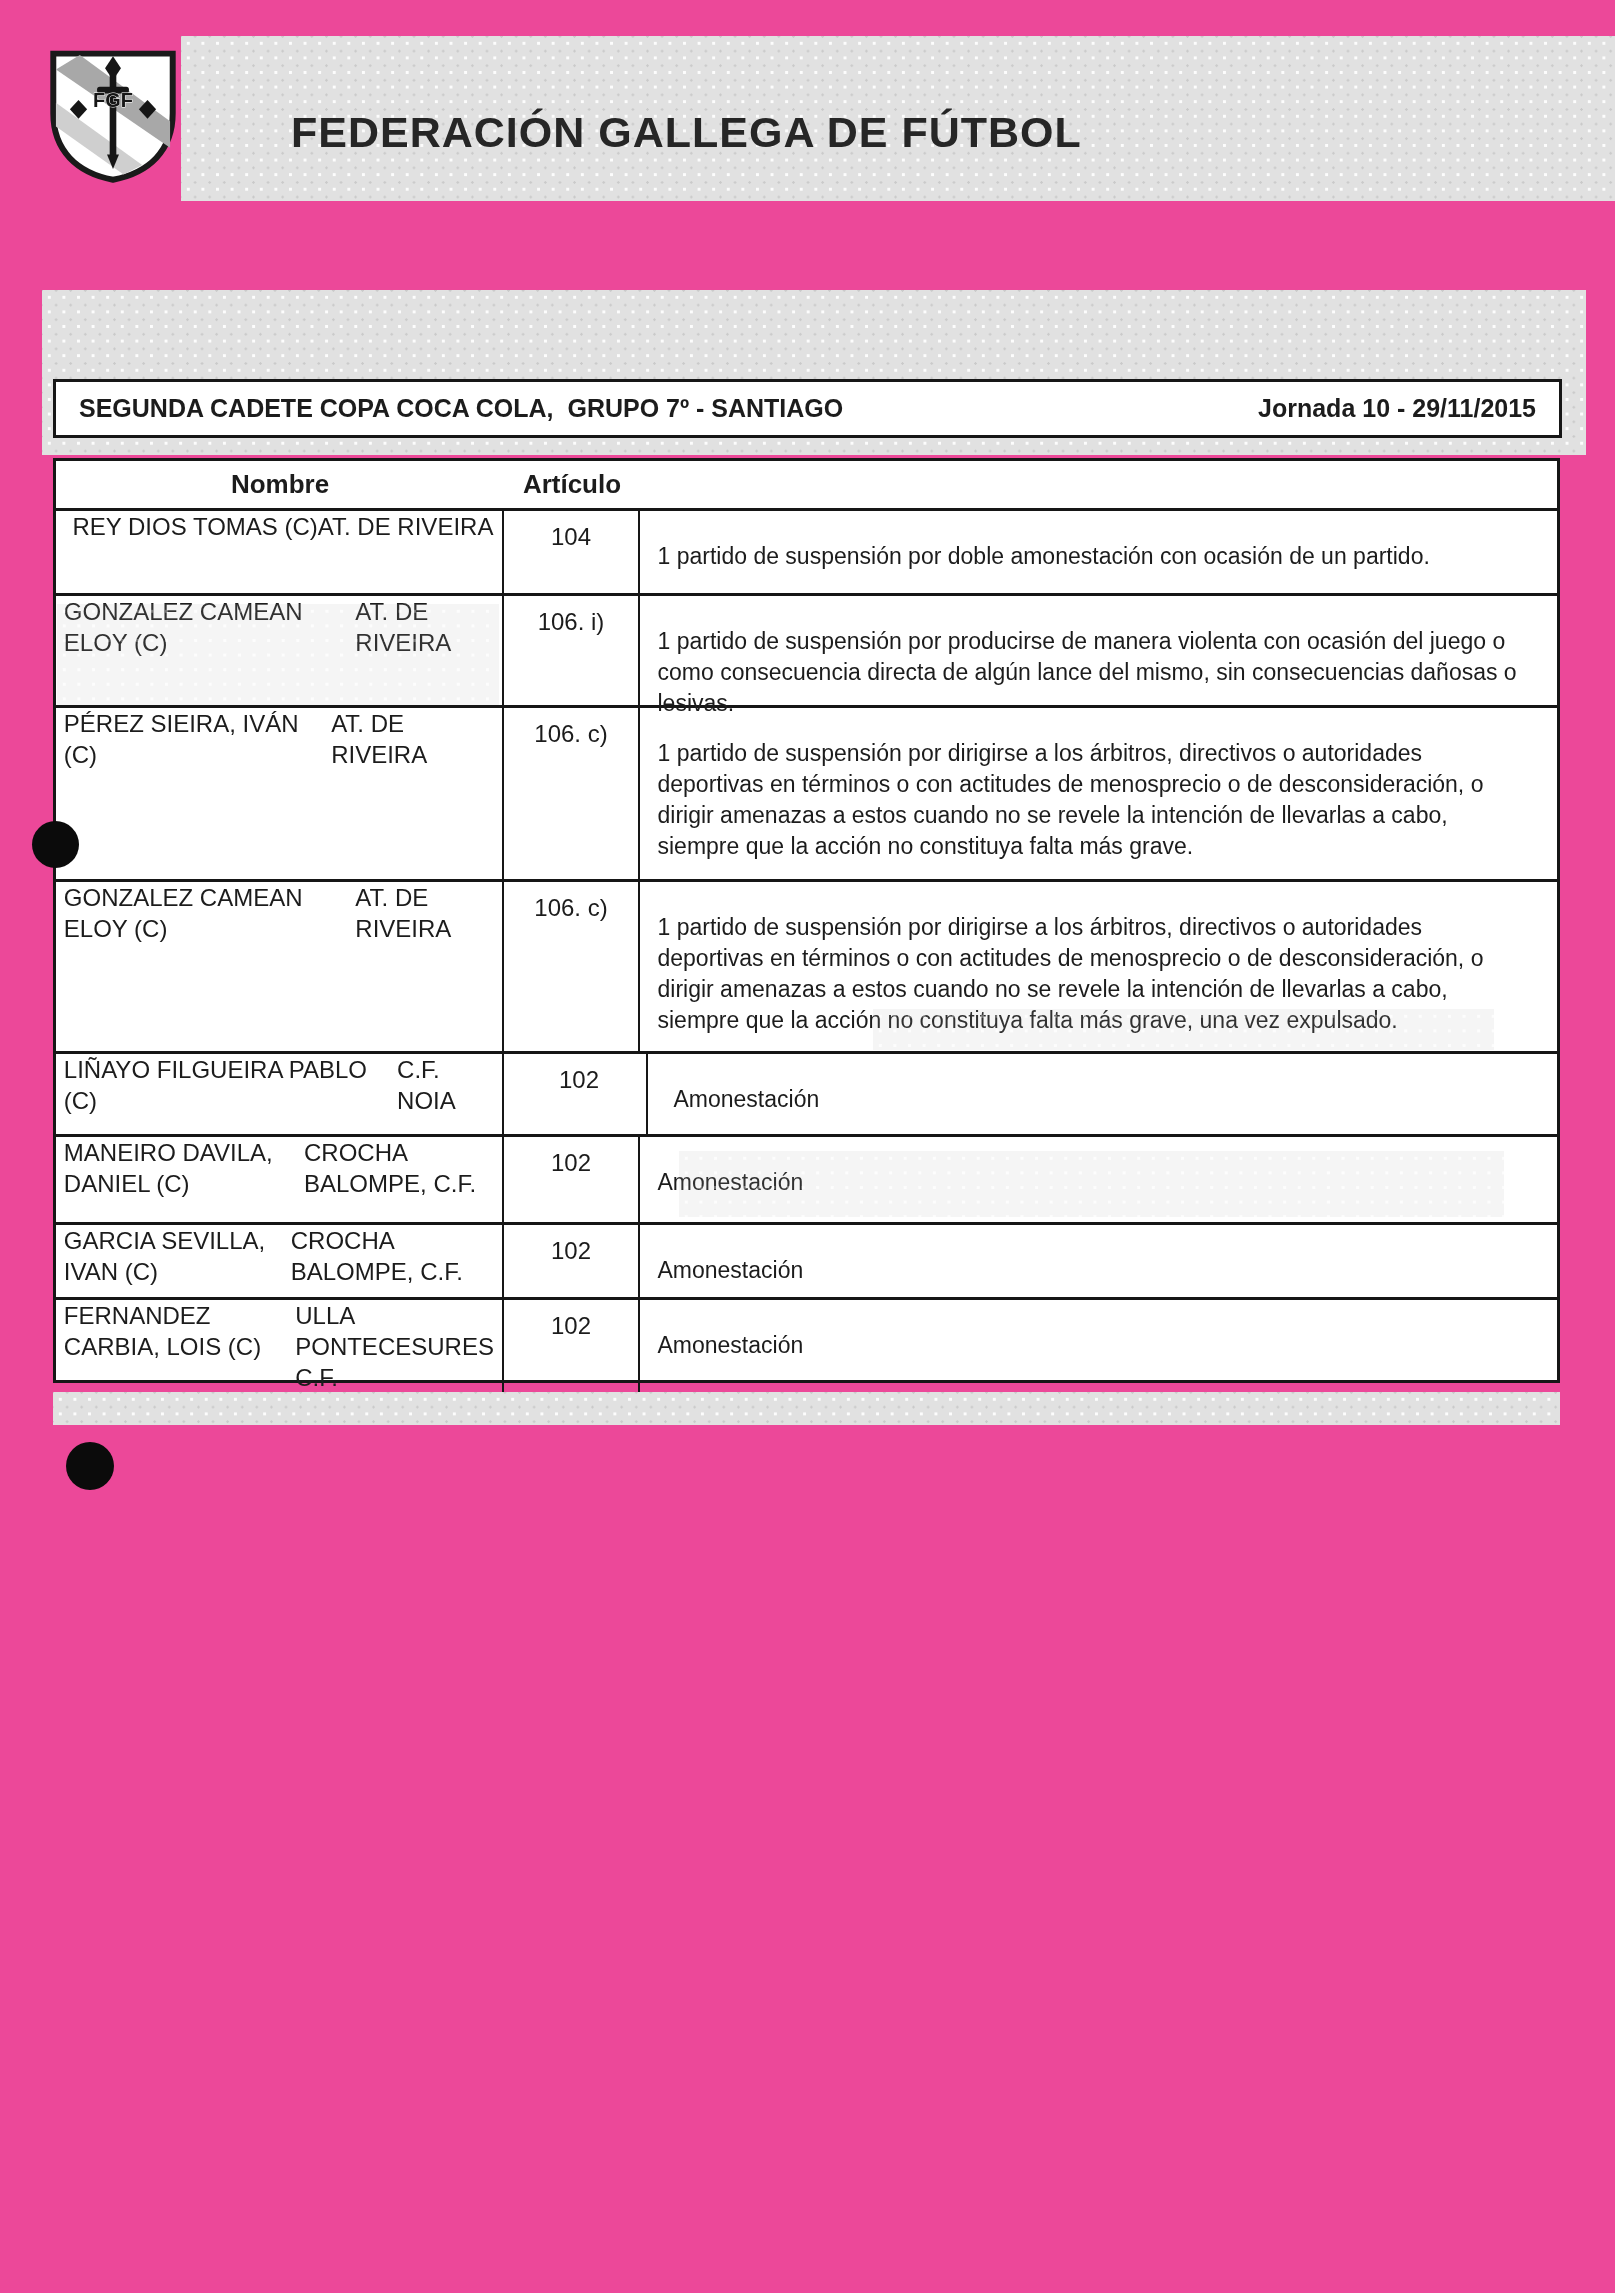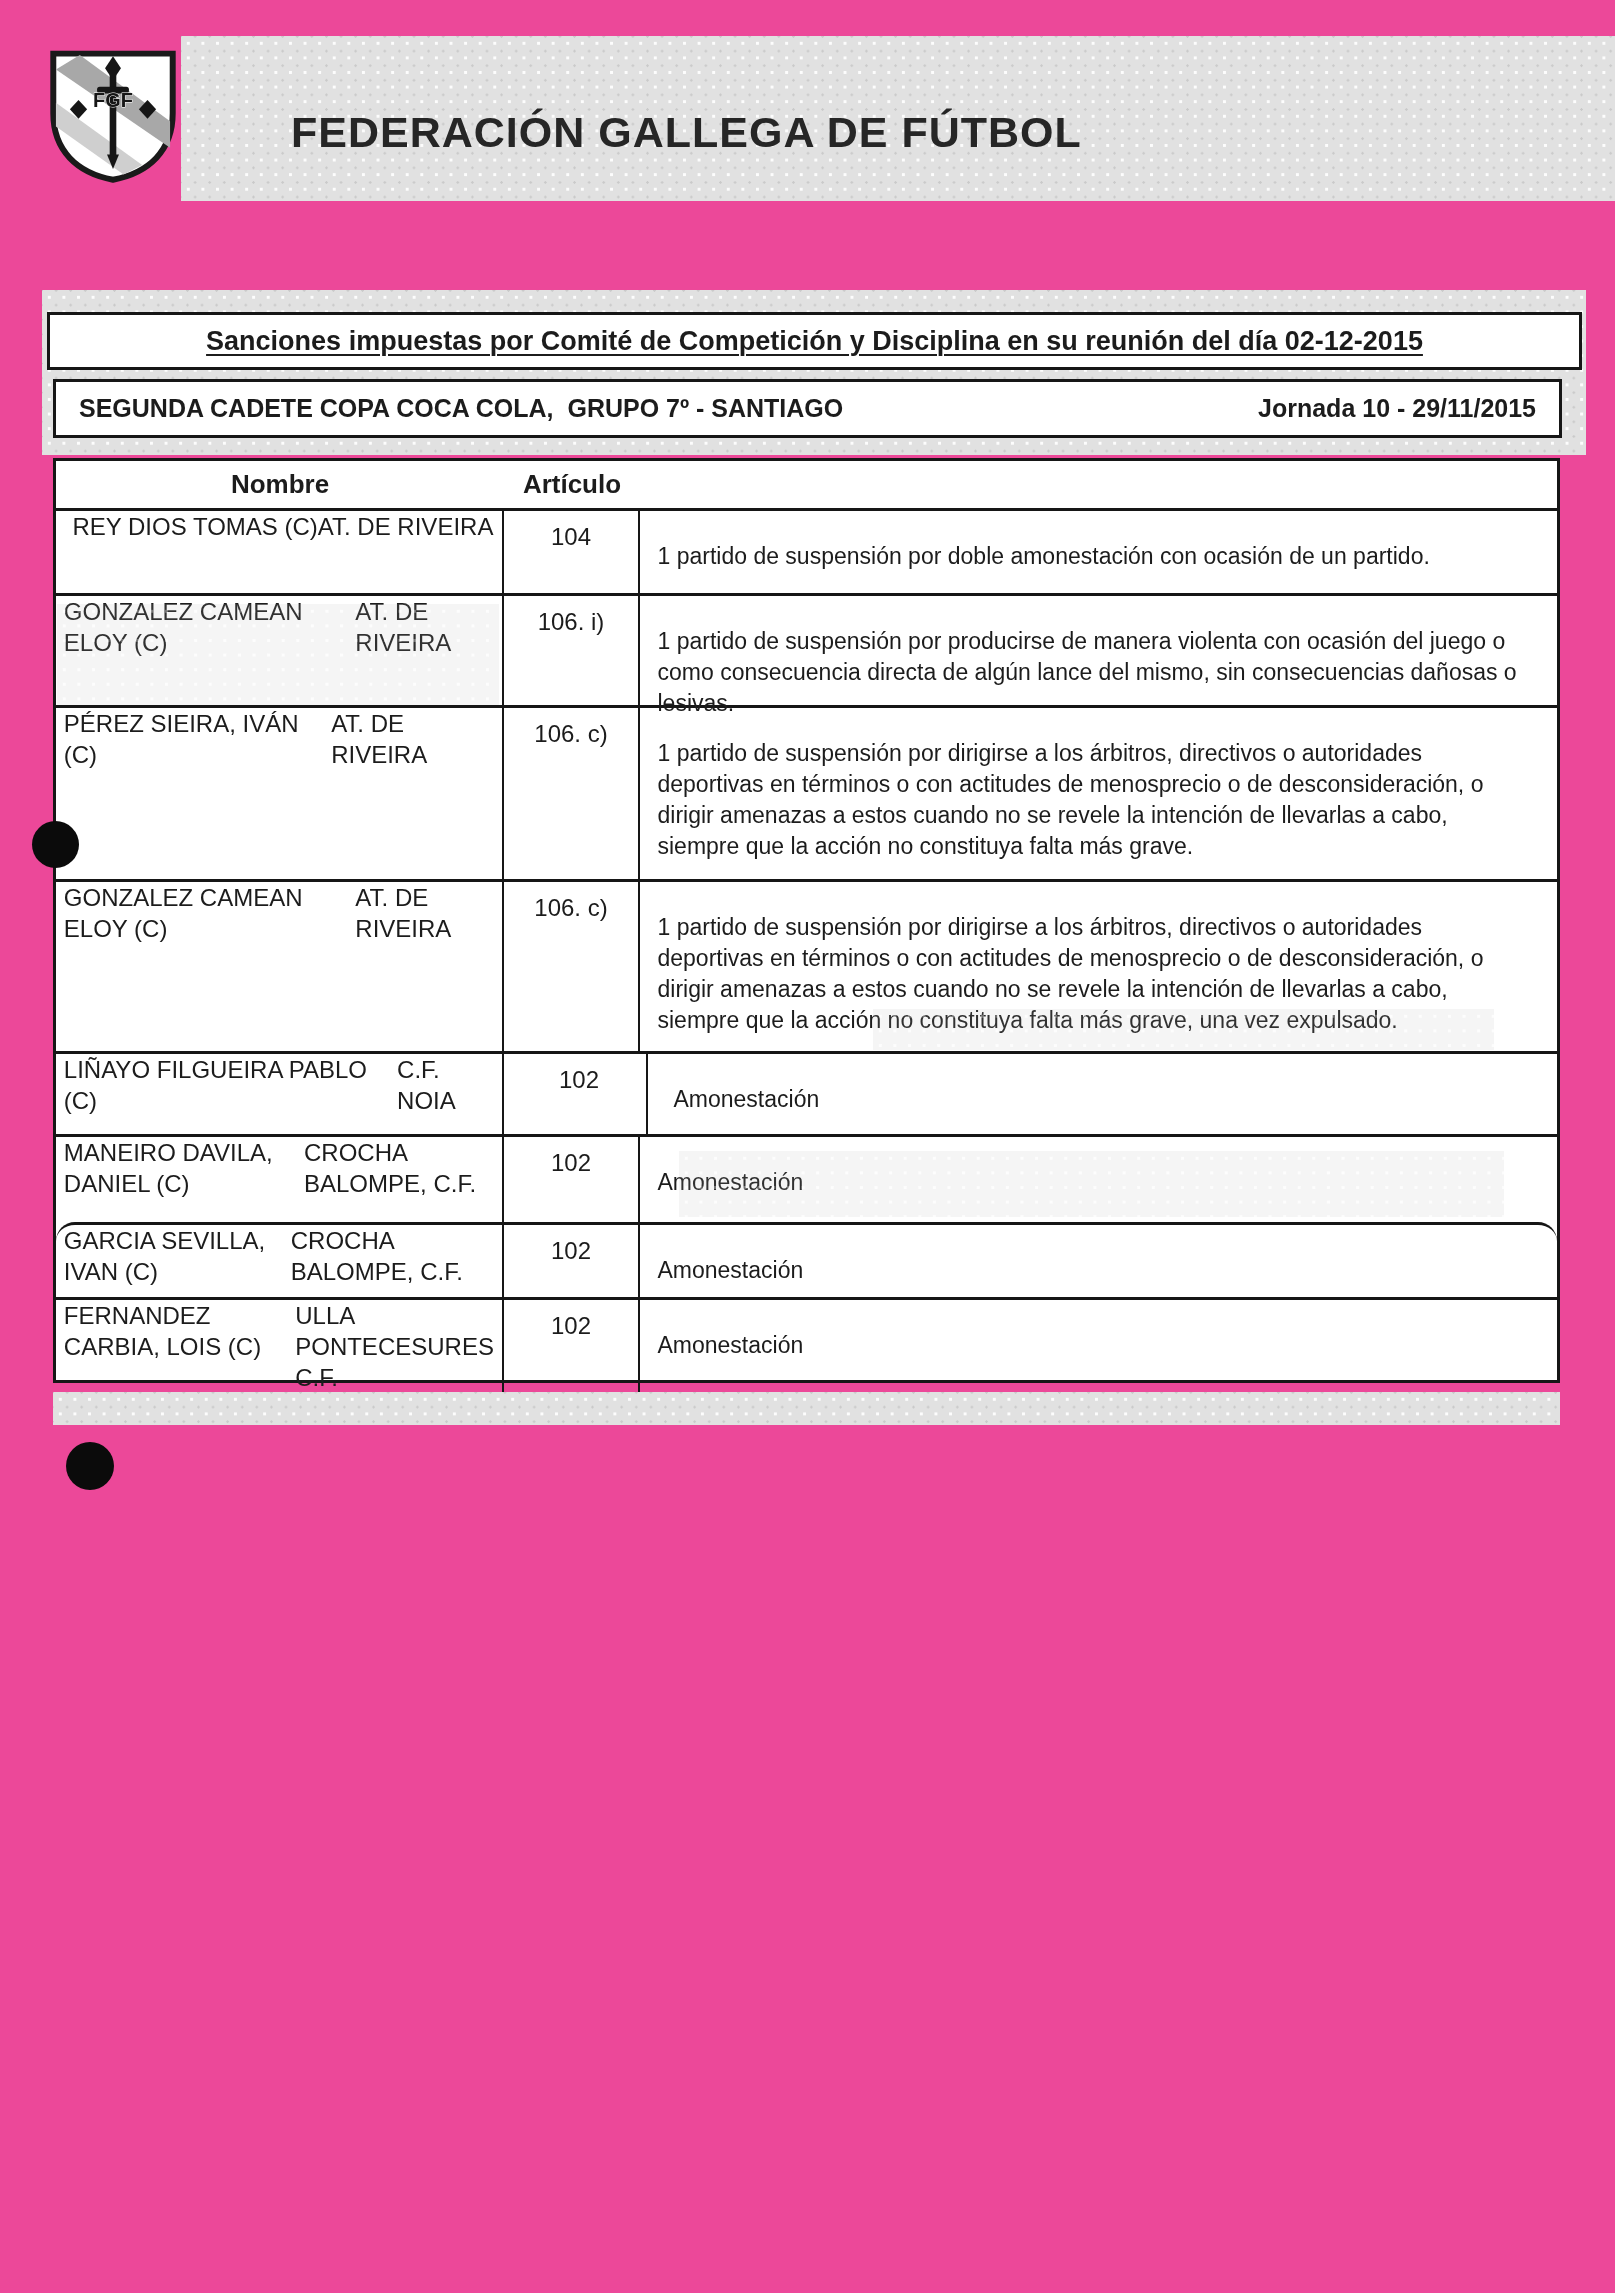--- a/index.html
+++ b/index.html
@@ -123,23 +123,20 @@
       <polygon points="24,40 30.5,47 24,54 17.5,47" fill="#161616"></polygon>
       <polygon points="76,40 82.5,47 76,54 69.5,47" fill="#161616"></polygon>
       <text x="50" y="45" text-anchor="middle" font-size="15" font-weight="bold" font-family="Liberation Sans, sans-serif" fill="#161616" stroke="#ffffff" stroke-width="0.6" paint-order="stroke">FGF</text>
     </svg>
   </div>
 
   <div class="org-title">FEDERACIÓN GALLEGA DE FÚTBOL</div>
 
   <div class="mid-strip dots"></div>
 
-  <div class="title-box">
-    <span>Sanciones impuestas por Comité de Competición y Disciplina en su reunión del día 02-12-2015</span>
-  </div>
 
   <div class="subtitle-box">
     <span class="comp">SEGUNDA CADETE COPA COCA COLA,  GRUPO 7º - SANTIAGO</span>
     <span class="jorn">Jornada 10 - 29/11/2015</span>
   </div>
 
   <div class="sanctions-table">
     <div class="t-head">
       <div>Nombre</div>
       <div>Artículo</div>
@@ -192,21 +189,21 @@
 
     <div class="t-row" style="height: 85px;">
       <div class="c-name">
         <div class="nm">MANEIRO DAVILA, DANIEL (C)</div>
         <div class="club">CROCHA BALOMPE, C.F.</div>
       </div>
       <div class="c-art">102</div>
       <div class="c-mot">Amonestación</div>
     </div>
 
-    <div class="t-row" style="height: 72px; border-radius: 19px;">
+    <div class="t-row" style="height: 72px;">
       <div class="c-name">
         <div class="nm">GARCIA SEVILLA, IVAN (C)</div>
         <div class="club">CROCHA BALOMPE, C.F.</div>
       </div>
       <div class="c-art">102</div>
       <div class="c-mot">Amonestación</div>
     </div>
 
     <div class="t-row" style="height: 80px;">
       <div class="c-name">

